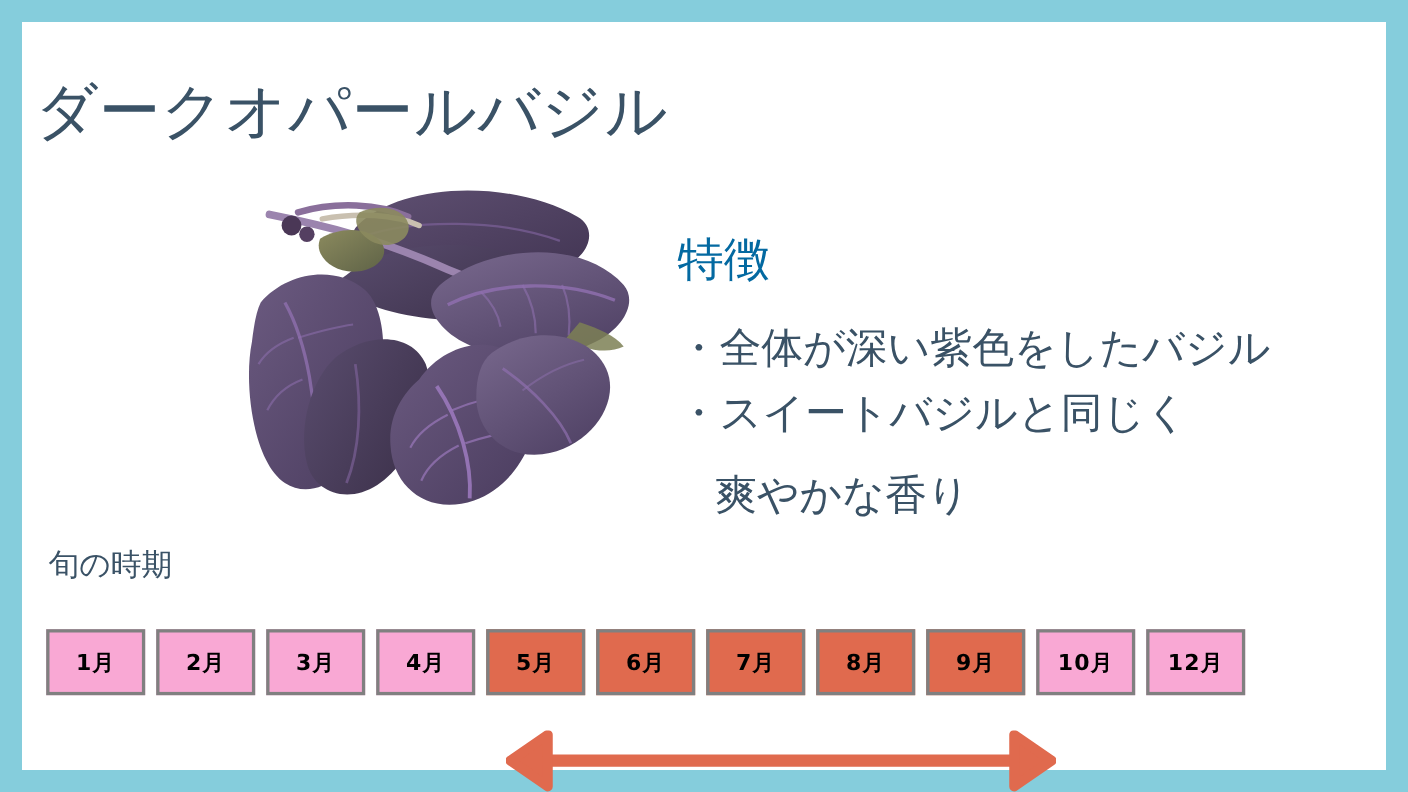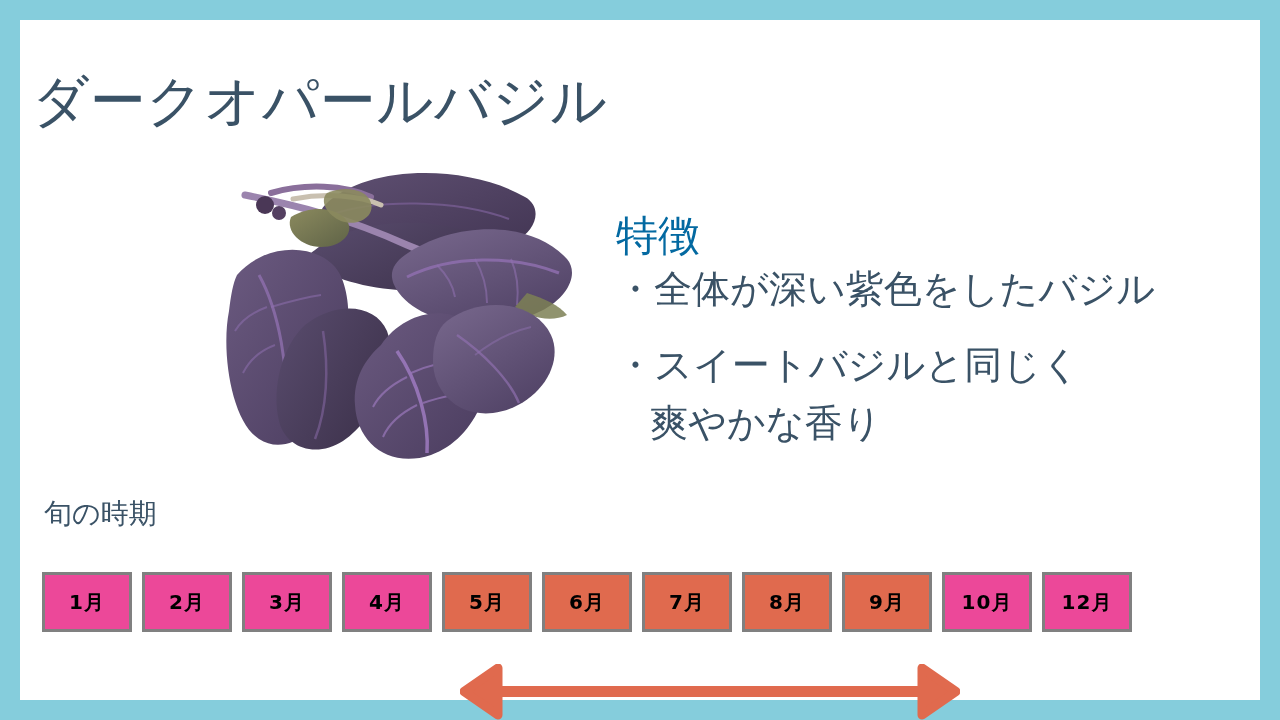--- a/index.html
+++ b/index.html
@@ -65,23 +65,24 @@
     white-space: nowrap;
   }
   .feature-line {
     position: absolute;
     left: 596px;
     font-size: 38px;
     line-height: 50px;
     color: #3a5266;
     white-space: nowrap;
     font-weight: 400;
+    margin-top: 28px;
   }
   #feature-0 { top: 244px; }
-  #feature-1 { top: 320px; }
+  #feature-1 { top: 303px; }
   #feature-cont { top: 378px; left: 630px; }
 
   
   #season-heading {
     position: absolute;
     left: 24px;
     top: 443px;
     font-size: 28px;
     line-height: 56px;
     font-weight: 500;
@@ -95,21 +96,21 @@
     width: 1200px;
     height: 62px;
     display: flex;
     gap: 10px;
   }
   .month-box {
     width: 90px;
     height: 60px;
     box-sizing: border-box;
     border: 3px solid #808080;
-    background: #ec4899;
+    background: #f9a8d4;
     display: flex;
     align-items: center;
     justify-content: center;
     font-size: 20px;
     font-weight: bold;
     color: #000000;
     letter-spacing: 1px;
     font-family: "DejaVu Sans", "Liberation Sans", sans-serif;
   }
   .month-box.in-season {

